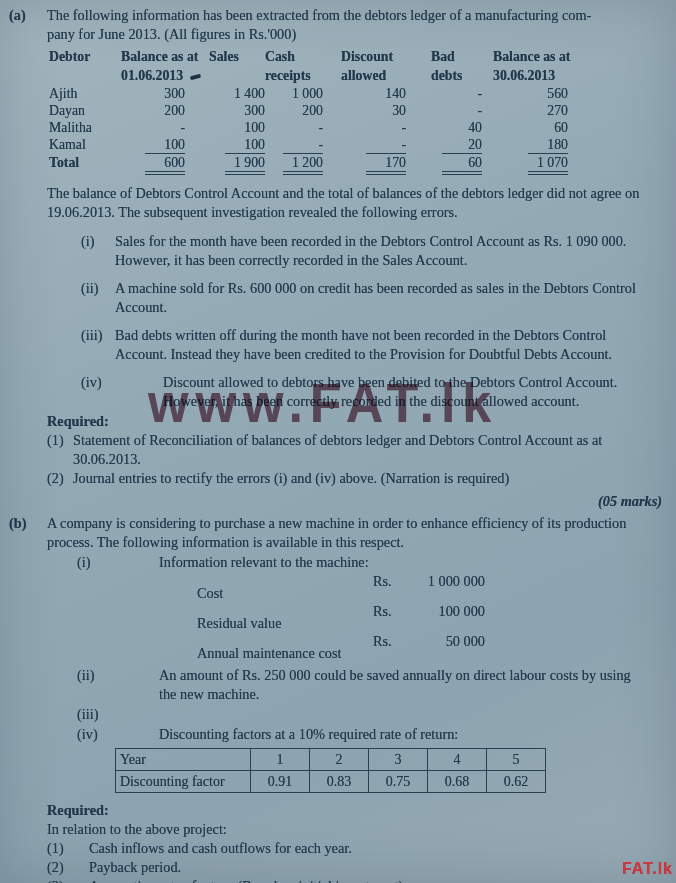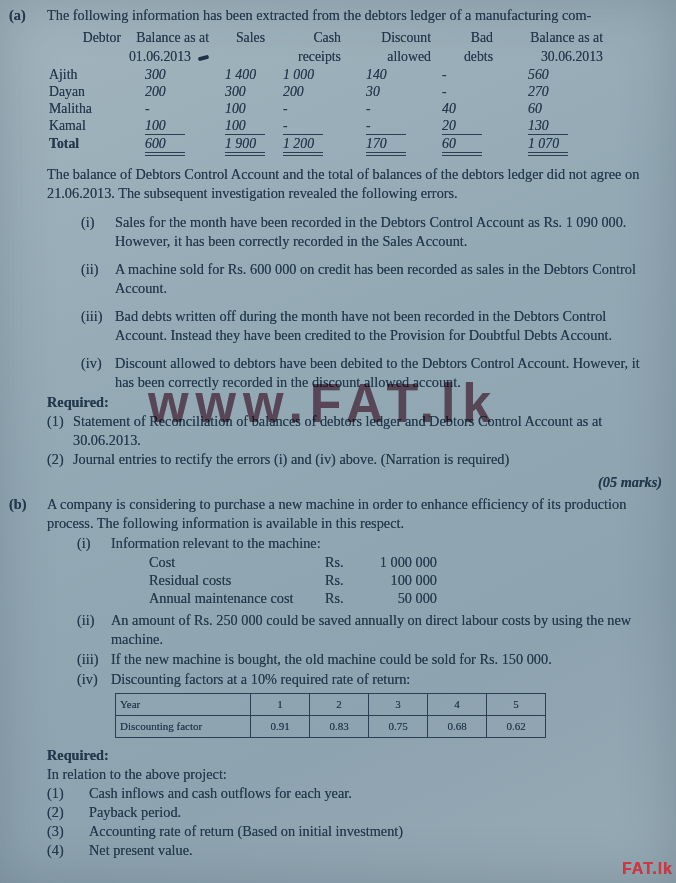--- a/index.html
+++ b/index.html
@@ -18,59 +18,59 @@
     text-shadow:0 0 .6px rgba(30,50,70,.65);
   }
   .content{position:relative;z-index:1;}
   .part{display:flex;}
   .plabel{width:47px;padding-left:9px;box-sizing:border-box;font-weight:bold;flex:none;}
   .pbody{flex:1;padding-right:32px;}
   .intro{margin:0 0 2px 0;}
   
   table.debtors{border-collapse:collapse;margin:3px 0 9px 2px;}
   table.debtors th,table.debtors td{padding:0;font-size:13.8px;vertical-align:top;}
-  table.debtors th{font-weight:normal;text-align:right;line-height:19px;}
+  table.debtors th{font-weight:bold;text-align:left;line-height:19px;}
   table.debtors td{line-height:17px;}
   .c1{width:72px;text-align:left;}
   .c2{width:88px;}
   .c3{width:56px;}
   .c4{width:76px;}
   .c5{width:90px;}
   .c6{width:62px;}
   .c7{width:110px;}
   th.c1,td.c1{text-align:left;}
   th.c2{text-align:left;}
   td.c2{text-align:center;}
   th.c3,td.c3{text-align:right;padding-right:4px;}
   td.c4,th.c4,td.c5,th.c5,td.c6,th.c6,td.c7,th.c7{text-align:center;}
-  .amt{display:inline-block;min-width:40px;text-align:left;font-style:italic;}
+  .amt{display:inline-block;min-width:40px;text-align:right;}
   tr.r-under .amt{border-bottom:1.5px solid #2a4052;}
   tr.r-total .amt{border-bottom:4px double #2a4052;}
   tr.r-total td.c1{font-weight:bold;}
   .pen-mark{display:inline-block;width:11px;height:4px;background:#1d3145;border-radius:2px;
     transform:rotate(-14deg);margin-left:7px;vertical-align:middle;}
   
   .item{display:flex;margin:0 0 9px 0;}
   .item .ilabel{width:34px;margin-left:34px;flex:none;}
   .item .itext{flex:1;}
-  .item.tight{margin-bottom:1px;}
+  .item.tight{margin-bottom:1px;gap:48px;}
   .reqh{font-weight:bold;margin:1px 0 0 0;}
   .req-item{display:flex;margin:0;}
   .req-item .rlabel{width:26px;flex:none;}
   .req-item .rtext{flex:1;}
   .marks{text-align:right;font-weight:bold;font-style:italic;margin:4px 14px 3px 0;}
   
   .info-block{margin:0 0 3px 38px;}
   .info-row{display:flex;line-height:18px;}
-  .info-row .ilab{width:176px;flex:none;}
+  .info-row .ilab{width:176px;flex:none;margin-top:12px;}
   .info-row .icur{min-width:32px;}
   .info-row .ival{display:inline-block;width:80px;text-align:right;}
   
   table.disc{border-collapse:collapse;margin:4px 0 8px 68px;}
-  table.disc td{border:1.6px solid #2a4052;font-size:11px;line-height:21px;
+  table.disc td{border:1.6px solid #2a4052;font-size:14px;line-height:21px;
     padding:0 4px;text-align:center;}
   table.disc td.lab{width:126px;text-align:left;}
   table.disc td.num{width:50px;}
   
   .wm-center{
     position:absolute;left:148px;top:394px;z-index:2;pointer-events:none;
     font-family:"Liberation Sans",sans-serif;font-weight:bold;
     font-size:52px;letter-spacing:7px;white-space:nowrap;
     color:rgba(214,84,104,.42);mix-blend-mode:multiply;transform:scaleY(1.08);
   }
@@ -82,21 +82,21 @@
 </style>
 </head>
 <body>
 
 <div class="page">
   <div class="content">
 
     <div class="part">
       <div class="plabel">(a)</div>
       <div class="pbody">
-        <p class="intro"><span>The following information has been extracted from the debtors ledger of a manufacturing com-</span><br></p>
+        <p class="intro"><span>The following information has been extracted from the debtors ledger of a manufacturing com-</span><br><span>pany for June 2013. (All figures in Rs.'000)</span></p>
 
         <table class="debtors">
           <tbody>
               <tr>
             <th class="c1">Debtor</th>
             <th class="c2"><span>Balance as at</span><br><span>01.06.2013</span><span class="pen-mark"></span></th>
             <th class="c3">Sales</th>
             <th class="c4"><span>Cash</span><br><span>receipts</span></th>
             <th class="c5"><span>Discount</span><br><span>allowed</span></th>
             <th class="c6"><span>Bad</span><br><span>debts</span></th>
@@ -129,35 +129,35 @@
             <td class="c6"><span class="amt">40</span></td>
             <td class="c7"><span class="amt">60</span></td>
           </tr>
           <tr class="r-under">
             <td class="c1">Kamal</td>
             <td class="c2"><span class="amt">100</span></td>
             <td class="c3"><span class="amt">100</span></td>
             <td class="c4"><span class="amt">-</span></td>
             <td class="c5"><span class="amt">-</span></td>
             <td class="c6"><span class="amt">20</span></td>
-            <td class="c7"><span class="amt">130</span></td>
+            <td class="c7"><span class="amt">180</span></td>
           </tr>
           <tr class="r-total">
             <td class="c1">Total</td>
             <td class="c2"><span class="amt">600</span></td>
             <td class="c3"><span class="amt">1 900</span></td>
             <td class="c4"><span class="amt">1 200</span></td>
             <td class="c5"><span class="amt">170</span></td>
             <td class="c6"><span class="amt">60</span></td>
             <td class="c7"><span class="amt">1 070</span></td>
           </tr>
         </tbody>
           </table>
 
-        <p class="intro" style="margin-bottom:10px">The balance of Debtors Control Account and the total of balances of the debtors ledger did not agree on 21.06.2013. The subsequent investigation revealed  the following errors.</p>
+        <p class="intro" style="margin-bottom:10px">The balance of Debtors Control Account and the total of balances of the debtors ledger did not agree on 19.06.2013. The subsequent investigation revealed  the following errors.</p>
 
         <div class="item">
           <div class="ilabel">(i)</div>
           <div class="itext">Sales for the month have been recorded in the Debtors Control Account as Rs. 1 090 000. However, it has been correctly recorded in the Sales Account.</div>
         </div>
         <div class="item">
           <div class="ilabel">(ii)</div>
           <div class="itext">A machine sold for Rs. 600 000 on credit has been recorded  as sales in the Debtors Control Account.</div>
         </div>
         <div class="item">
@@ -192,40 +192,39 @@
           <div class="ilabel" style="margin-left:30px">(i)</div>
           <div class="itext">
             <span>Information relevant to the machine:</span>
             <div class="info-block">
               <div class="info-row">
                 <span class="ilab">Cost</span>
                   <span class="icur">Rs.</span>
                   <span class="ival">1 000 000</span>
               </div>
               <div class="info-row">
-                <span class="ilab">Residual costs</span>
+                <span class="ilab">Residual value</span>
                   <span class="icur">Rs.</span>
                   <span class="ival">100 000</span>
               </div>
               <div class="info-row">
                 <span class="ilab">Annual maintenance cost</span>
                   <span class="icur">Rs.</span>
                   <span class="ival">50 000</span>
               </div>
             </div>
           </div>
         </div>
 
         <div class="item tight">
           <div class="ilabel" style="margin-left:30px">(ii)</div>
           <div class="itext">An amount of Rs. 250 000 could be saved annually on direct labour costs by using the new machine.</div>
         </div>
         <div class="item tight">
           <div class="ilabel" style="margin-left:30px">(iii)</div>
-          <div class="itext">If the new machine is bought, the old machine could be sold for Rs. 150 000.</div>
         </div>
         <div class="item tight">
           <div class="ilabel" style="margin-left:30px">(iv)</div>
           <div class="itext">Discounting factors at a 10% required rate of return:</div>
         </div>
 
         <table class="disc">
           <tbody>
               <tr>
             <td class="lab">Year</td>

